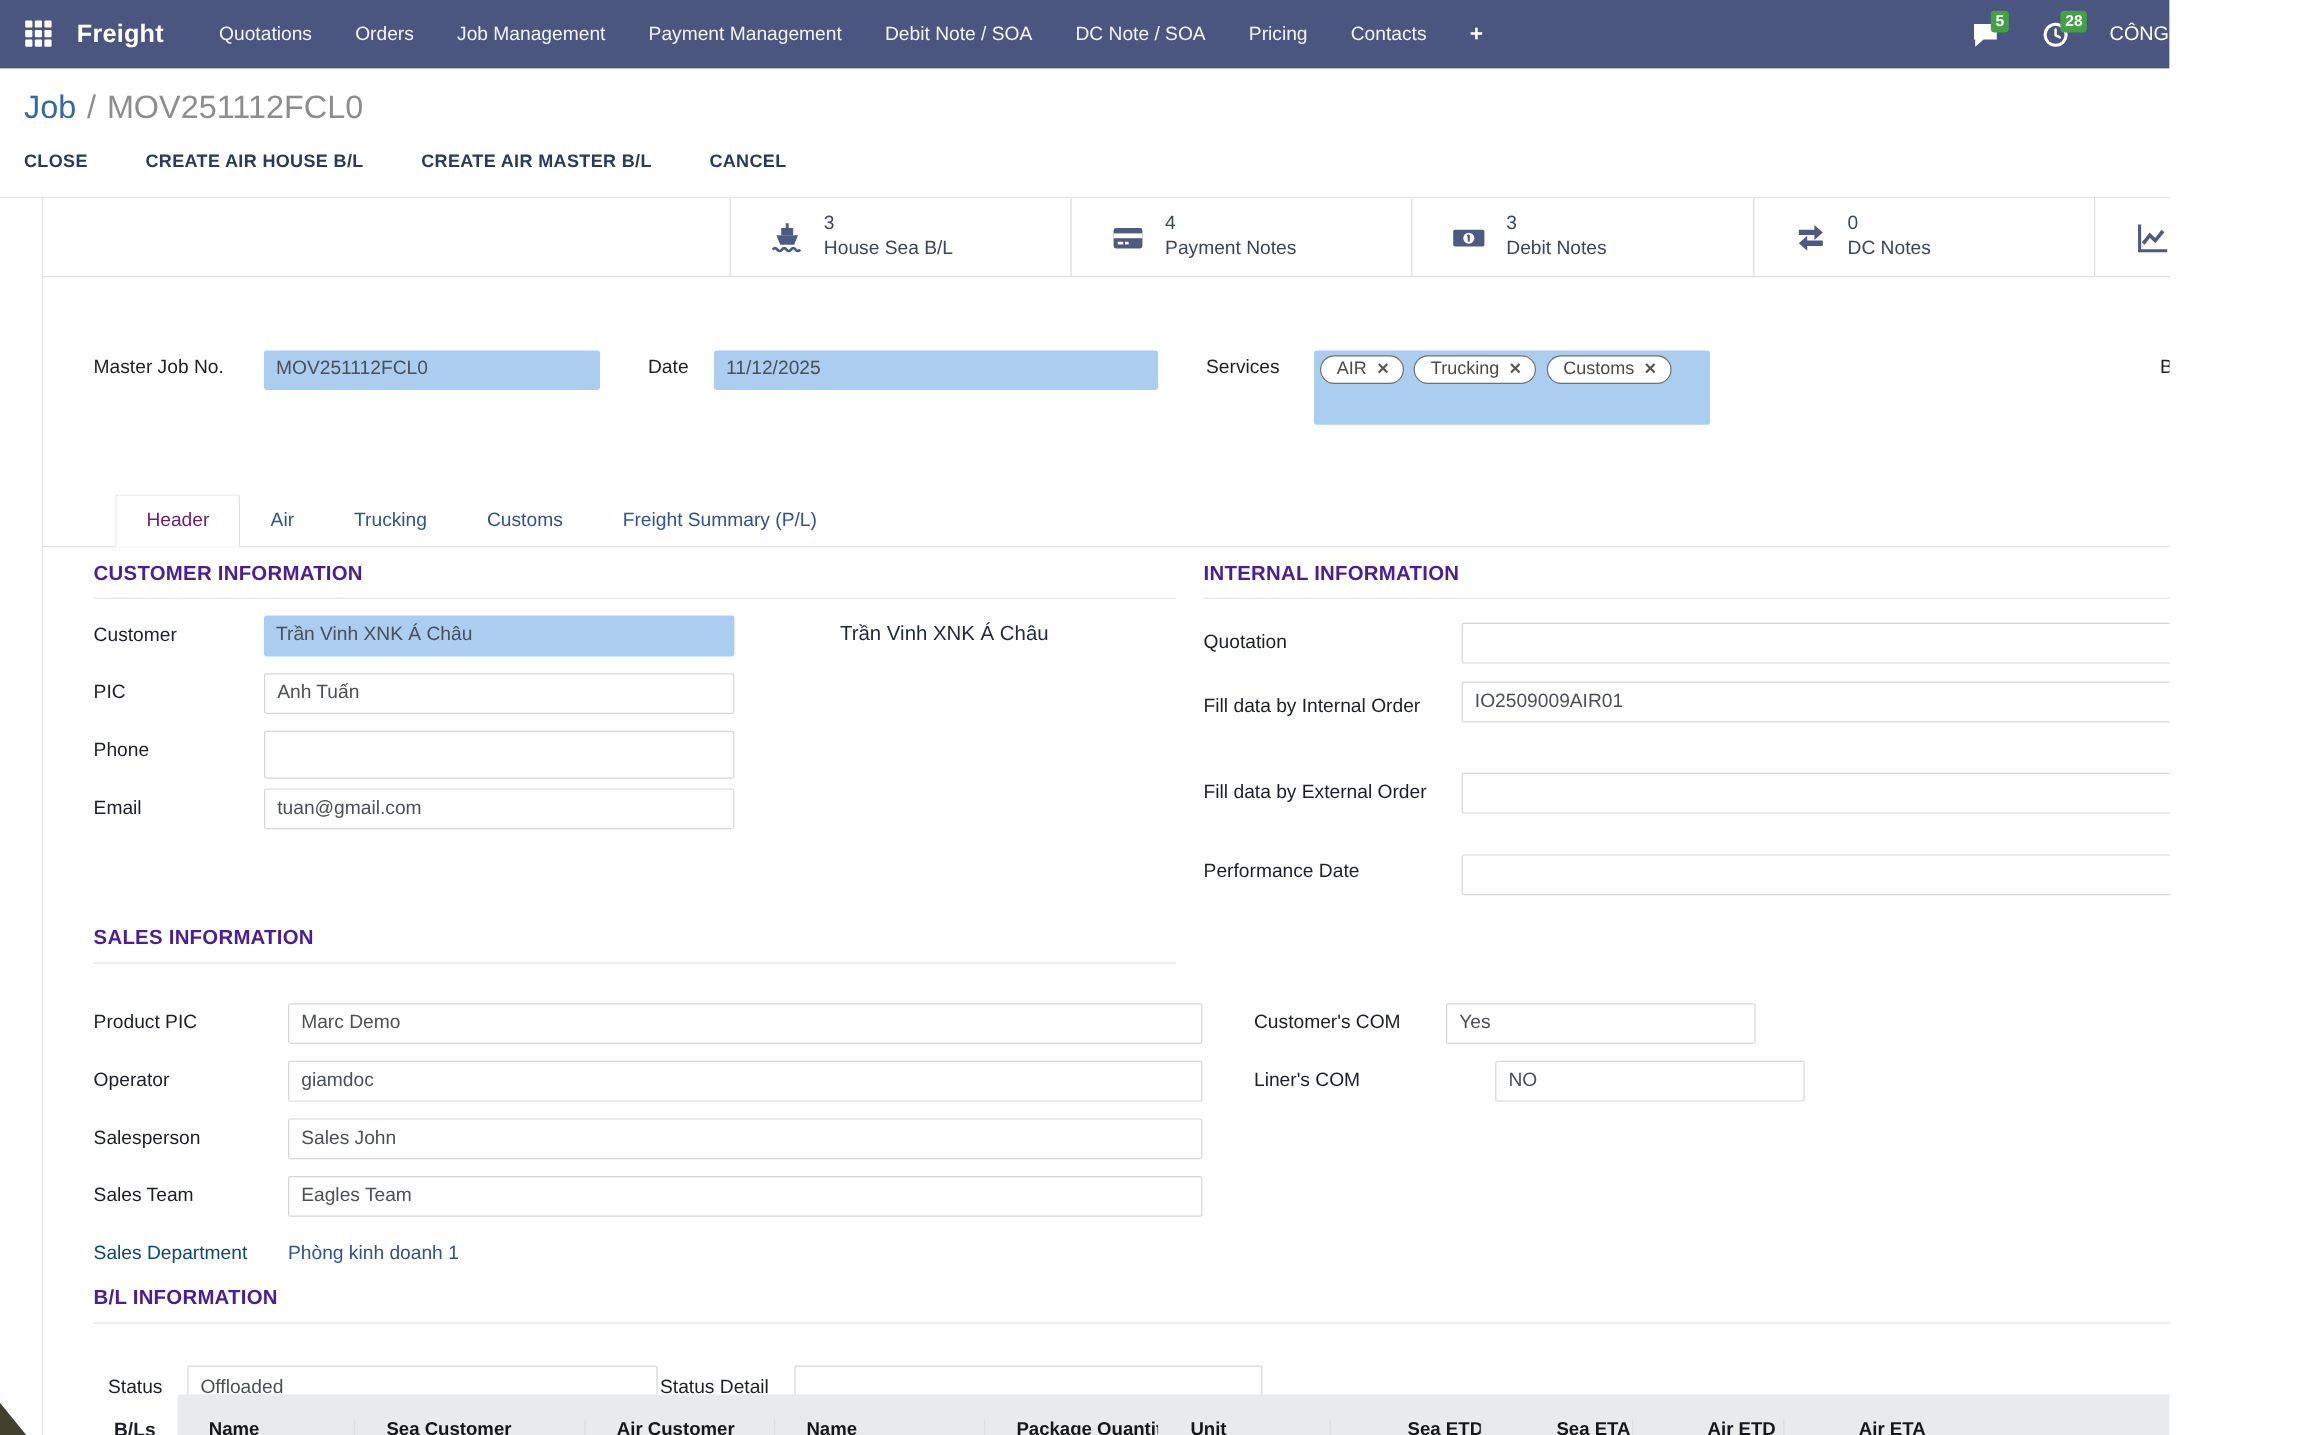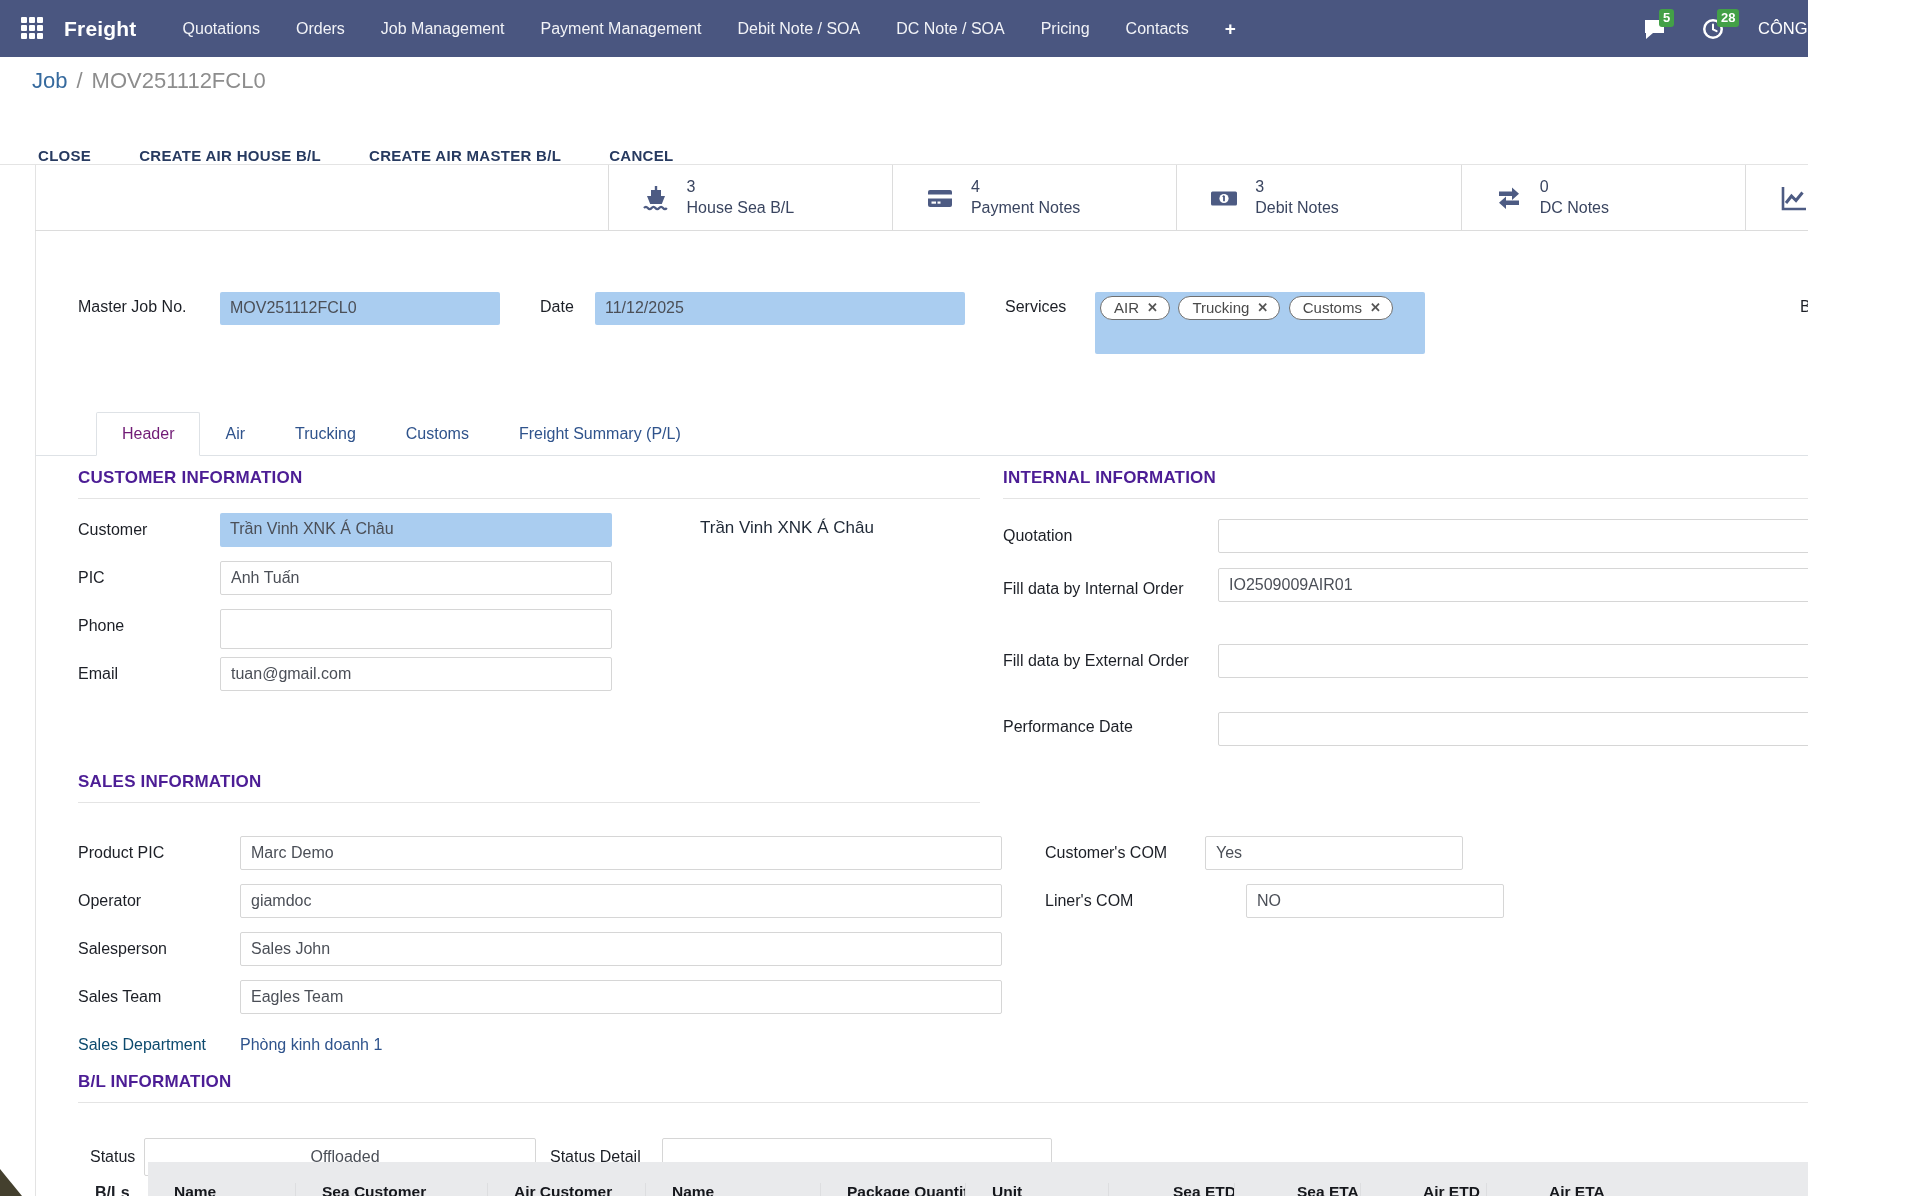--- a/index.html
+++ b/index.html
@@ -18,25 +18,25 @@
   .nav-item{ padding:0 18px; font-size:16px; color:#f2f3f7; cursor:pointer; white-space:nowrap; }
   .nav-plus{ padding:0 18px; font-size:19px; font-weight:700; cursor:pointer; }
   .nav-right{ position:absolute; left:1642px; top:0; height:57px; display:flex; align-items:center; gap:32px; }
   .nav-ico{ position:relative; width:26px; height:26px; cursor:pointer; }
   .badge{ position:absolute; top:-7px; left:17px; background:#43A047; color:#fff; font-size:13px;
           line-height:18px; padding:0 4px; border-radius:3px; font-weight:700; }
   .company{ font-size:16.5px; white-space:nowrap; cursor:pointer; }
 
   
   .breadcrumb{ position:absolute; top:57px; left:0; right:0; height:48px; display:flex;
-               align-items:center; padding-left:32px; font-size:22px; gap:9px; }
+               align-items:flex-end; padding-left:20px; font-size:27px; gap:9px; }
   .bc-link{ color:#366A9E; cursor:pointer; }
   .bc-sep,.bc-cur{ color:#8d8d8d; }
   .actionbar{ position:absolute; top:105px; left:0; right:0; height:60px; display:flex;
-              align-items:flex-end; padding-left:38px; gap:48px; border-bottom:1px solid #e4e4e4; }
+              align-items:center; padding-left:20px; gap:48px; border-bottom:1px solid #e4e4e4; }
   .actionbar .btn{ font-size:15px; font-weight:600; letter-spacing:.3px; color:#273A60;
                    background:none; border:none; cursor:pointer; font-family:inherit; white-space:nowrap;}
 
   .sheet-left{ position:absolute; left:35px; top:165px; bottom:0; width:1px; background:#e3e3e3; }
 
   
   .statrow{ position:absolute; top:165px; left:35px; right:0; height:66px; display:flex;
             border-bottom:1px solid #dcdcdc; }
   .stat-spacer{ width:615px; }
   .stat{ width:303px; border-left:1px solid #dcdcdc; display:flex; align-items:center;
@@ -293,21 +293,21 @@
   <div class="box bordered" style="left:1205px; top:836px; width:258px; height:34px;">Yes</div>
   <div class="box bordered" style="left:1872px; top:836px; width:120px; height:34px;">30.0</div>
 
   <span class="lbl" style="left:1045px; top:892px;">Liner's COM</span>
   <div class="box bordered" style="left:1205px; top:884px; width:258px; height:34px;margin-left:41px;">NO</div>
 
   <div class="sec-head" style="left:78px; top:1072px;">B/L INFORMATION</div>
   <div class="rule" style="left:78px; top:1102px; right:0;"></div>
 
   <span class="lbl" style="left:90px; top:1148px;">Status</span>
-  <div class="box bordered" style="left:144px; top:1138px; width:392px; height:38px; line-height:36px;text-align:center;">Offloaded</div>
+  <div class="box bordered" style="left:156px; top:1138px; width:392px; height:38px; line-height:36px;">Offloaded</div>
   <span class="lbl" style="left:550px; top:1148px;">Status Detail</span>
   <div class="box bordered" style="left:662px; top:1138px; width:390px; height:38px; line-height:36px;"></div>
 
   <span class="bls-label">B/Ls</span>
 
   <div class="bl-table">
     <div class="bl-th" style="width:147px;">Name</div>
     <div class="bl-th" style="width:192px;">Sea Customer</div>
     <div class="bl-th" style="width:158px;">Air Customer</div>
     <div class="bl-th" style="width:175px;">Name</div>

